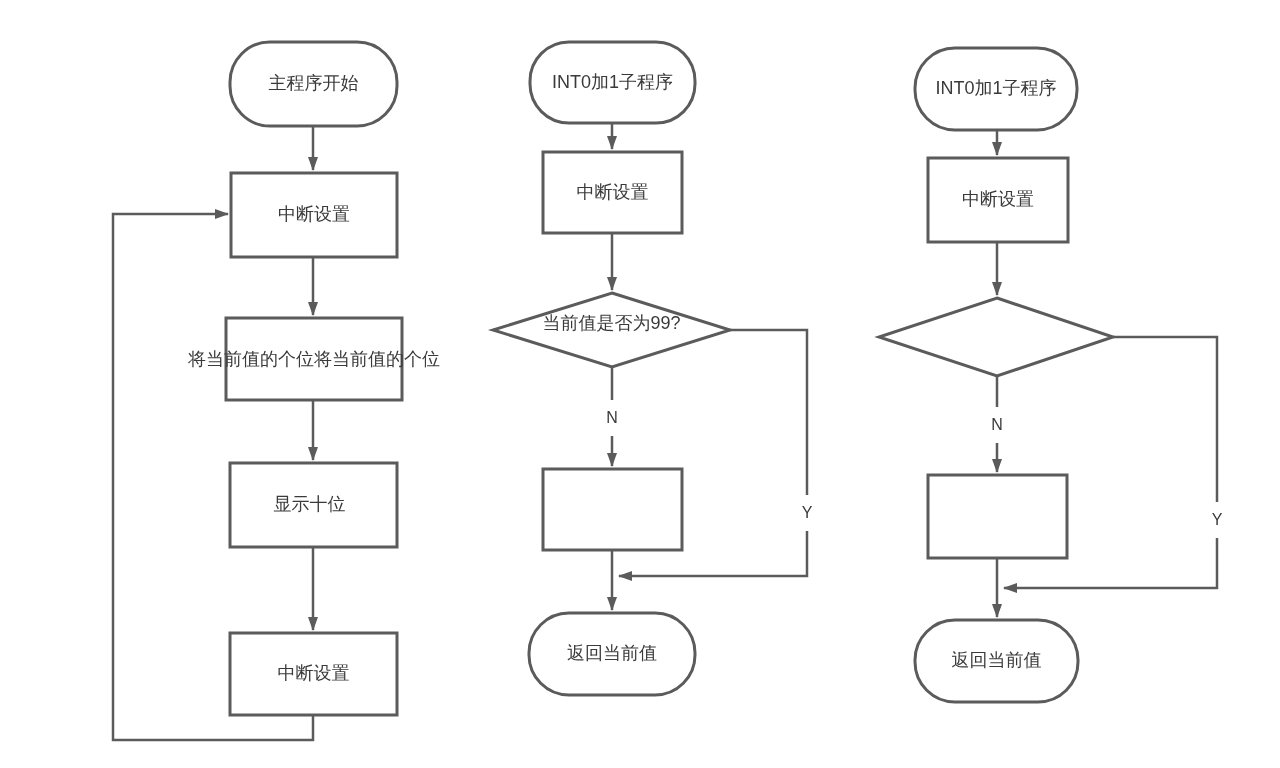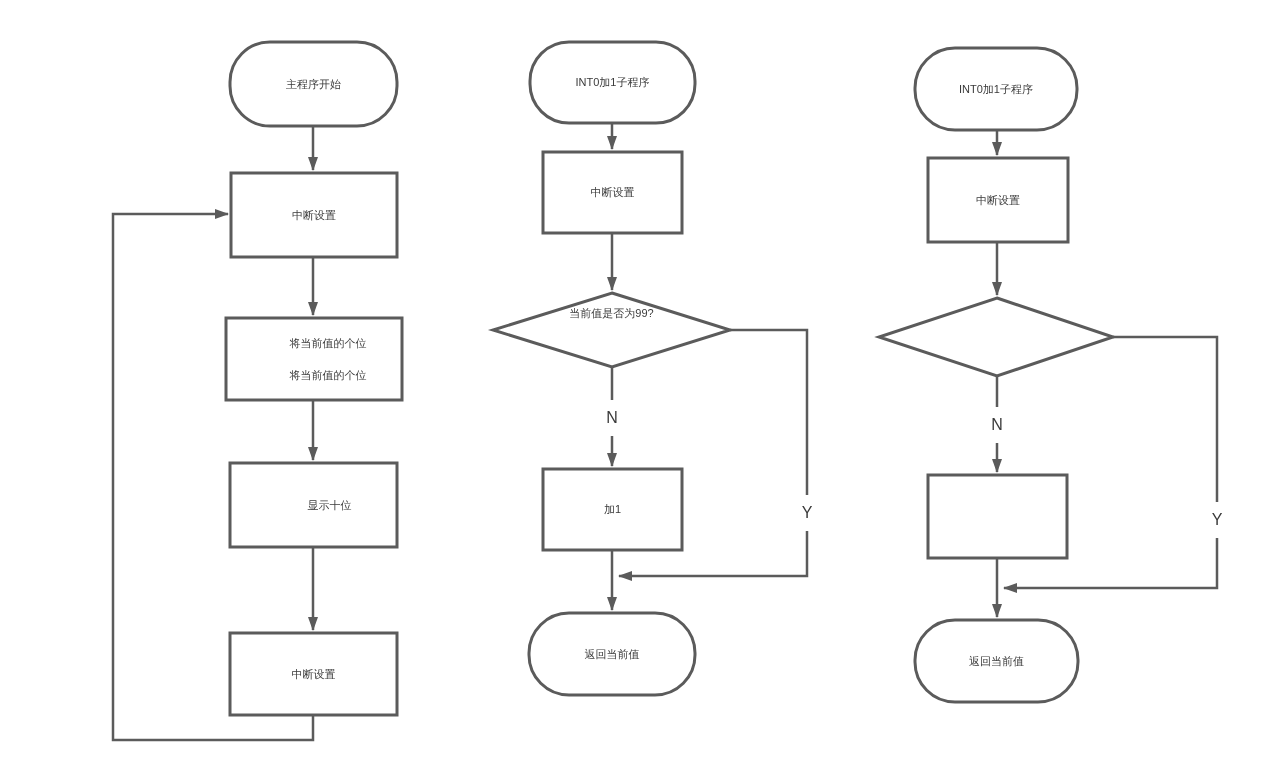--- a/index.html
+++ b/index.html
@@ -30,25 +30,25 @@
     stroke: #5b5b5b;
     stroke-width: 2.5;
   }
   .lbl {
     position: absolute;
     display: flex;
     align-items: center;
     justify-content: center;
     text-align: center;
     color: #3a3a3a;
-    font-size: 11px;
+    font-size: 18px;
     line-height: 1.3;
     white-space: nowrap;
   }
-  .lbl.multiline { flex-direction: column; line-height: 32px; padding-left: 14px; }
+  .lbl.multiline { flex-direction: row; line-height: 32px; }
   .branch-lbl {
     position: absolute;
     display: flex;
     align-items: center;
     justify-content: center;
     background: #ffffff;
     color: #3a3a3a;
     font-size: 16px;
   }
 </style>
@@ -100,29 +100,28 @@
     <rect class="shape" x="928" y="475" width="139" height="83"></rect>
     <rect class="shape" x="915" y="620" width="163" height="82" rx="40" ry="40"></rect>
   </svg>
 
   <div class="lbl" style="left:230px;top:42px;width:167px;height:84px;">主程序开始</div>
   <div class="lbl" style="left:231px;top:173px;width:166px;height:84px;">中断设置</div>
   <div class="lbl multiline" style="left:226px;top:318px;width:176px;height:82px;">
     <div>将当前值的个位</div>
     <div>将当前值的个位</div>
   </div>
-  <div class="lbl" style="left:246px;top:463px;width:167px;height:84px;">显示十位</div>
+  <div class="lbl" style="left:226px;top:463px;width:167px;height:84px;">显示十位</div>
   <div class="lbl" style="left:230px;top:633px;width:167px;height:82px;">中断设置</div>
 
   <div class="lbl" style="left:530px;top:42px;width:165px;height:81px;">INT0加1子程序</div>
   <div class="lbl" style="left:543px;top:152px;width:139px;height:81px;">中断设置</div>
-  <div class="lbl" style="left:493px;top:276px;width:237px;height:74px;">当前值是否为99?</div>
+  <div class="lbl" style="left:493px;top:287px;width:237px;height:74px;">当前值是否为99?</div>
   <div class="branch-lbl" style="left:599px;top:400px;width:26px;height:36px;">N</div>
   <div class="branch-lbl" style="left:794px;top:495px;width:26px;height:36px;">Y</div>
-  <div class="lbl" style="left:543px;top:469px;width:139px;height:81px;">加1</div>
   <div class="lbl" style="left:529px;top:613px;width:166px;height:82px;">返回当前值</div>
 
   <div class="lbl" style="left:915px;top:48px;width:162px;height:82px;">INT0加1子程序</div>
   <div class="lbl" style="left:928px;top:158px;width:140px;height:84px;">中断设置</div>
   <div class="branch-lbl" style="left:984px;top:407px;width:26px;height:36px;">N</div>
   <div class="branch-lbl" style="left:1204px;top:502px;width:26px;height:36px;">Y</div>
   <div class="lbl" style="left:915px;top:620px;width:163px;height:82px;">返回当前值</div>
 
 </div>
 

